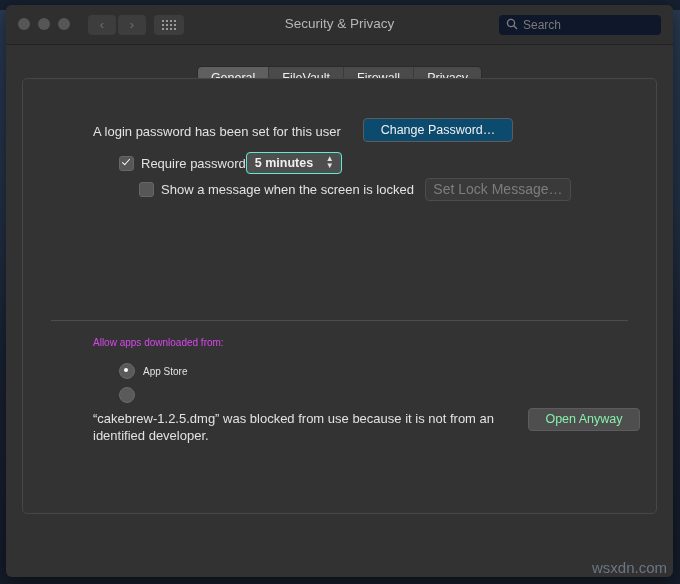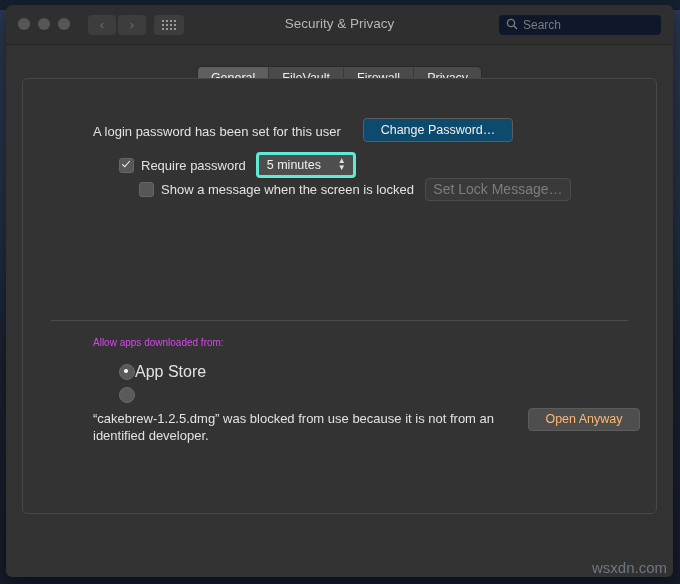--- a/index.html
+++ b/index.html
@@ -193,27 +193,27 @@
     position: absolute;
     left: 4px; top: 0px;
     width: 3px; height: 7px;
     border: solid #ffffff;
     border-width: 0 1.8px 1.8px 0;
     transform: rotate(42deg);
   }
   .cb-label { font-size: 13px; color: #e2e2e2; margin-left: 7px; }
 
   #sleep-select {
-    margin-left: 10px;
     width: 94px; height: 20px;
     background: #4e4e4e;
-    border: 3px solid #5eead4;
+    border: 1px solid #5eead4;
     border-radius: 4px;
     display: flex; align-items: center;
     position: relative;
+    font-weight: bold;
   }
   #sleep-select-value {
     font-size: 12.5px; color: #f0f0f0; margin-left: 8px;
   }
   #sleep-chevrons {
     position: absolute; right: 7px; top: 2px;
     font-size: 8px; line-height: 7px;
     color: #e2e2e2; text-align: center;
   }
   #after-text { font-size: 13px; color: #e2e2e2; margin-left: 10px; white-space: nowrap; }
@@ -260,35 +260,35 @@
     flex: none;
   }
   .radio.selected:after {
     content: "";
     position: absolute;
     left: 4px; top: 4px;
     width: 4px; height: 4px;
     border-radius: 50%;
     background: #ffffff;
   }
-  .radio-label { font-size: 16px; color: #e2e2e2; }
+  .radio-label { font-size: 10px; color: #e2e2e2; margin-left: 8px; }
 
   #blocked-msg {
     left: 70px; top: 331px;
     width: 420px;
     font-size: 13px; color: #e2e2e2;
     line-height: 17px;
   }
   #open-anyway-btn {
     left: 505px; top: 329px;
     width: 110px; height: 21px;
     background: #4e4e4e;
     border: 1px solid #5c5c5c;
     border-radius: 4px;
-    color: #fdba74;
+    color: #86efac;
     font-size: 12.5px;
     text-align: center; line-height: 21px;
   }
 
   
   #bottombar {
     position: absolute;
     left: 0; right: 0; bottom: 0;
     height: 62px;
   }

